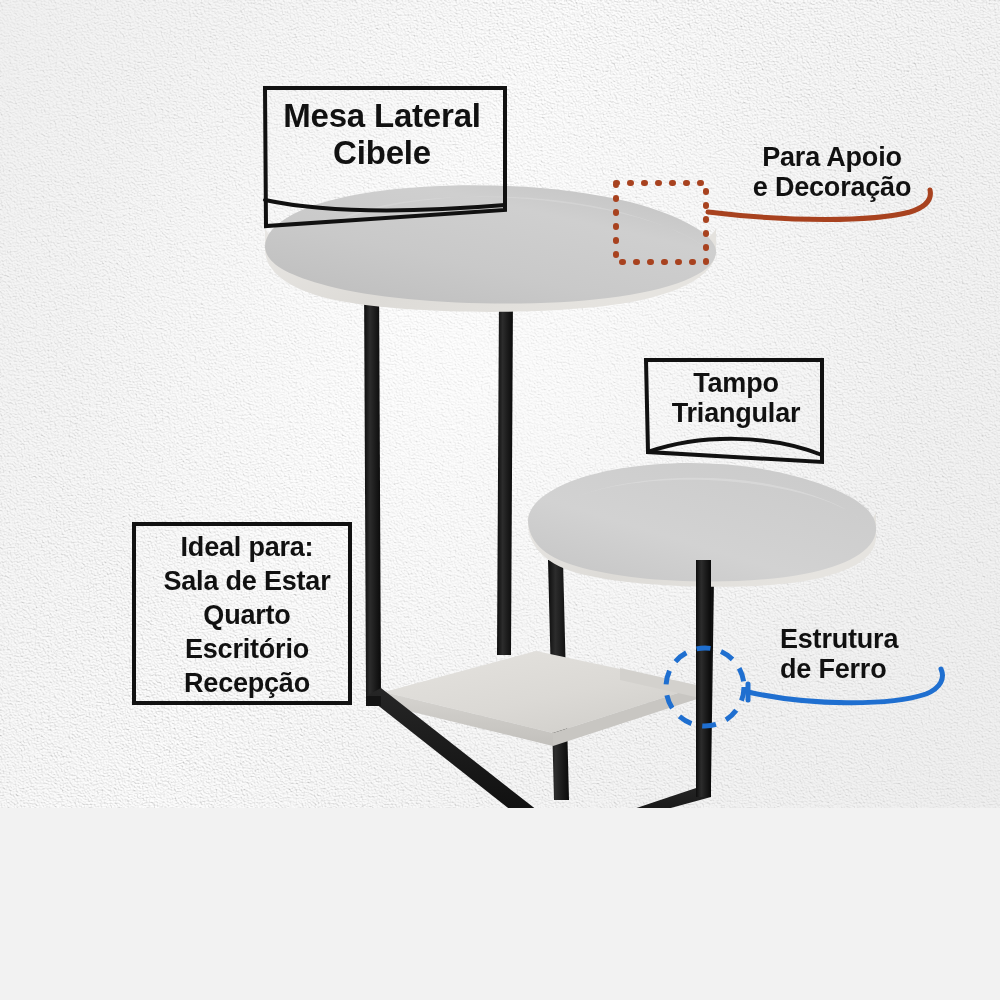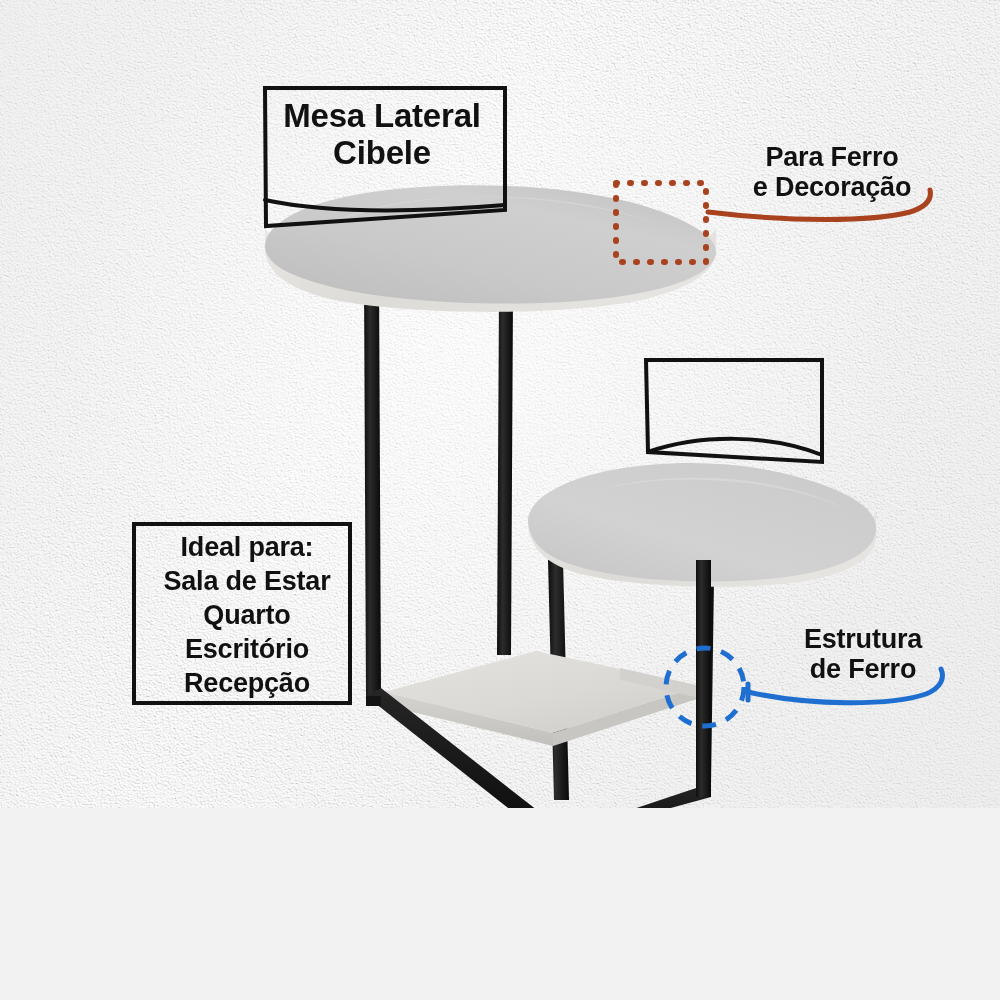--- a/index.html
+++ b/index.html
@@ -58,21 +58,21 @@
     font-size:27px; text-align:center;
     padding-top:4px;
   }
   .cal-ideal {
     left:142px; top:530px; width:210px;
     font-size:27px; text-align:center;
     line-height:1.26;
   }
   .cal-ferro {
     left:780px; top:624px; width:166px;
-    font-size:27px; text-align:center;
+    font-size:27px; text-align:left;
   }
 </style>
 </head>
 <body>
 
 <div id="stage">
 
   <div class="bg-base"></div>
   <svg class="bg-tex" viewBox="0 0 1000 1000" preserveAspectRatio="none">
     <defs>
@@ -211,23 +211,25 @@
 
     <circle cx="705" cy="687" r="39" fill="none" stroke="#1f6fd0" stroke-width="5" stroke-dasharray="14 11" stroke-linecap="butt"></circle>
 
     <path d="M748 692 C810 706 890 706 926 694 C941 688 945 678 941 669" fill="none" stroke="#1f6fd0" stroke-width="5" stroke-linecap="round"></path>
     <path d="M748 684 L748 700" fill="none" stroke="#1f6fd0" stroke-width="5" stroke-linecap="round"></path>
   </svg>
 
   <div class="callout cal-title">Mesa Lateral
 Cibele</div>
 
-  <div class="callout cal-apoio">Para Ferro
+  <div class="callout cal-apoio">Para Apoio
 e Decoração</div>
 
+  <div class="callout cal-tampo">Tampo
+Triangular</div>
 
   <div class="callout cal-ideal">Ideal para:
 Sala de Estar
 Quarto
 Escritório
 Recepção</div>
 
   <div class="callout cal-ferro">Estrutura
 de Ferro</div>
 

